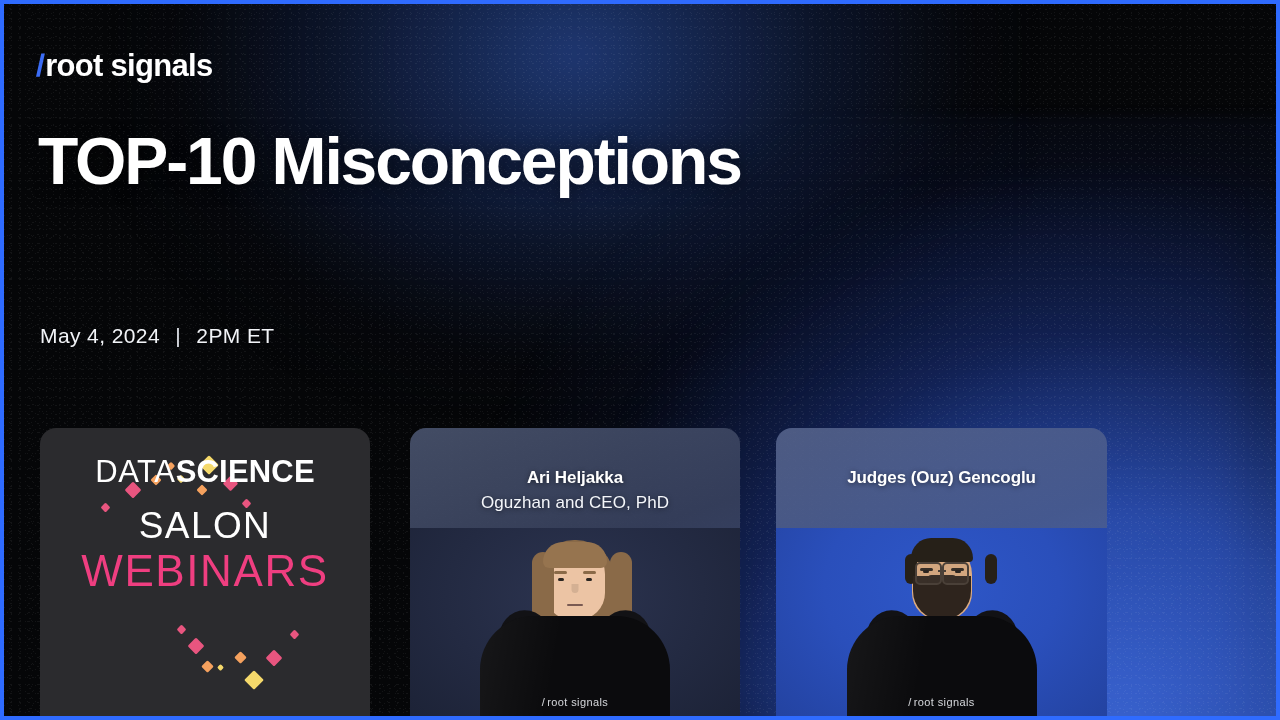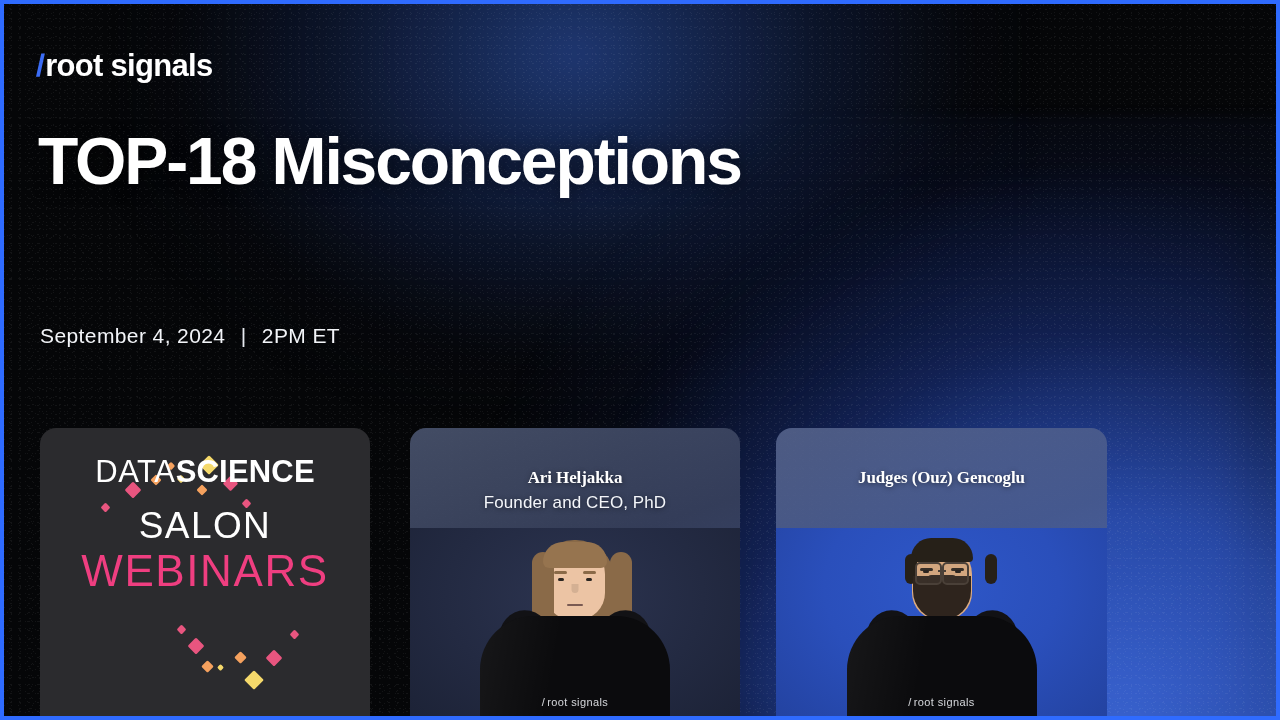--- a/index.html
+++ b/index.html
@@ -178,21 +178,20 @@
   .sp-name {
     position: absolute;
     left: 0; right: 0; top: 40px;
     text-align: center;
     color: #ffffff;
     font-size: 17px;
     font-weight: 700;
     letter-spacing: -0.1px;
     z-index: 3;
     text-shadow: 0 1px 5px rgba(0,0,0,0.5);
-    font-family: Liberation Serif, serif;
   }
   .sp-role {
     position: absolute;
     left: 0; right: 0; top: 65px;
     text-align: center;
     color: #f4f6fa;
     font-size: 17px;
     font-weight: 400;
     letter-spacing: 0.1px;
     z-index: 3;
@@ -299,25 +298,25 @@
   <div class="glow" id="glow-mid"></div>
   <div class="glow" id="glow-bottom-right"></div>
   <div id="noise"></div>
 
   <div id="logo">
     <span class="slash">/</span>
     <span class="word">root signals</span>
   </div>
 
   <div id="headline">
-    <span class="l1">TOP-18 Misconceptions</span>
+    <span class="l1">TOP-10 Misconceptions</span>
   </div>
 
   <div id="date-line">
-    <span>September 4, 2024</span>
+    <span>May 4, 2024</span>
     <span class="sep">|</span>
     <span>2PM ET</span>
   </div>
 
   <div id="cards">
 
     <div class="card" id="card-dss">
 
       <div class="confetti" style="left:62px;  top:76px;  width:7px;  height:7px;  background:#e8557f;"></div>
       <div class="confetti" style="left:87px;  top:56px;  width:12px; height:12px; background:#e8557f;"></div>
@@ -342,21 +341,21 @@
         <div class="dss-line1">
           <span class="thin">DATA</span><span class="bold">SCIENCE</span>
         </div>
         <div class="dss-line2">SALON</div>
         <div class="dss-line3">WEBINARS</div>
       </div>
     </div>
 
     <div class="card" id="card-speaker-1">
       <div class="sp-name">Ari Heljakka</div>
-      <div class="sp-role">Founder and CEO, PhD</div>
+      <div class="sp-role">Oguzhan and CEO, PhD</div>
 
       <div class="portrait" id="p1">
         <div class="pbg"></div>
         <div class="person">
 
           <div class="hair" style="bottom:96px; width:78px; height:88px; background:#8a6a48; border-radius:38px 38px 20px 20px;"></div>
           <div class="neck" style="background:#e0b79a;"></div>
           <div class="red-peek"></div>
           <div class="head" style="bottom:104px; background:#ecc4a4;">
             <div class="brow" style="left:9px;  top:27px; background:#8a6a48;"></div>

